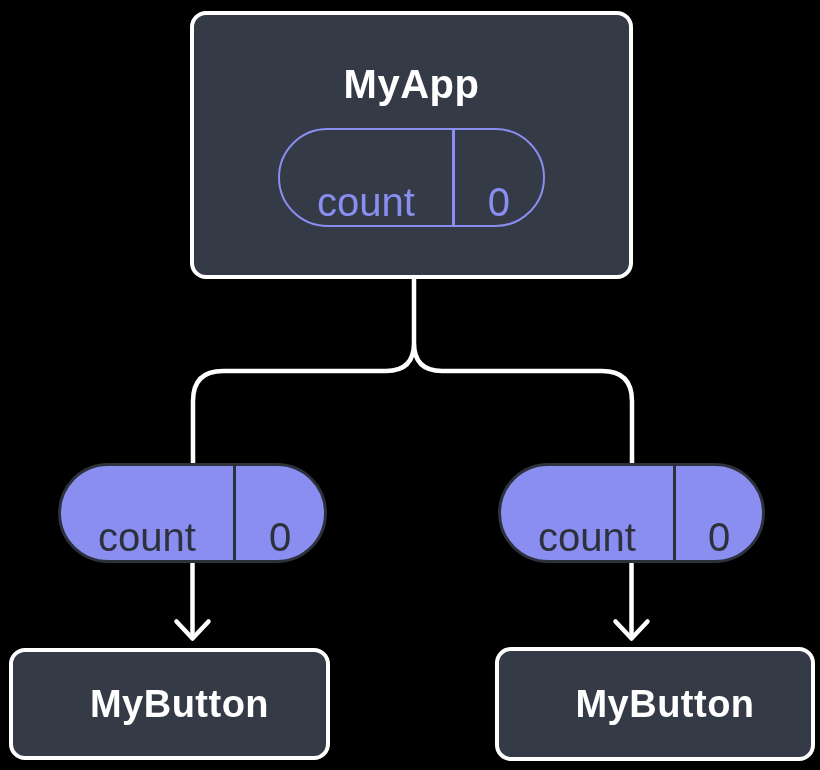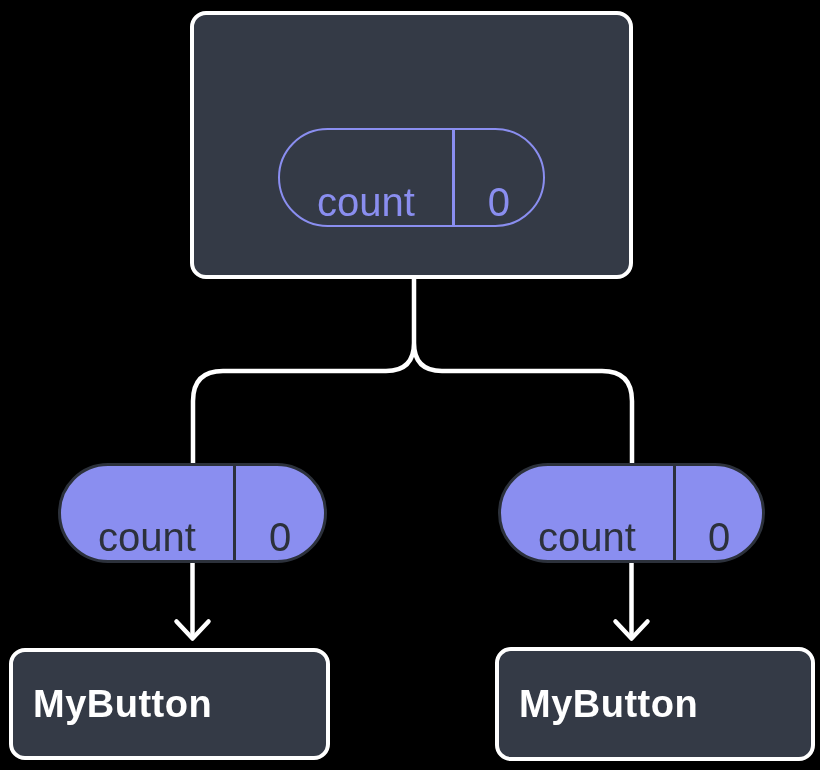--- a/index.html
+++ b/index.html
@@ -38,21 +38,21 @@
     position: absolute;
     color: var(--white, #ffffff);
     font-size: 40px;
     font-weight: 700;
     letter-spacing: 0.5px;
     text-align: center;
   }
   .child-panel {
     display: flex;
     align-items: center;
-    justify-content: flex-start;
+    justify-content: center;
     padding-left: 20px;
   }
   .child-title {
     color: var(--white, #ffffff);
     font-size: 38px;
     font-weight: 700;
     letter-spacing: 0.5px;
   }
   .pill {
     position: absolute;
@@ -106,20 +106,21 @@
       <path class="conn" d="M176.5 621.5 L192.5 638.5 L208.5 621.5"></path>
     </g>
     <g>
       <path class="conn" d="M631.5 562 L631.5 633"></path>
       <path class="conn" d="M615.5 621.5 L631.5 638.5 L647.5 621.5"></path>
     </g>
   </svg>
 
   <div class="panel" style="left:190px; top:11px; width:443px; height:268px;"></div>
 
+  <div class="panel-title" style="left:190px; top:62px; width:443px;">MyApp</div>
 
   <div class="pill pill-outline" style="left:278px; top:128px; width:267px; height:99px;">
     <div class="pill-label">count</div>
     <div class="pill-divider"></div>
     <div class="pill-value">0</div>
   </div>
 
   <div class="pill pill-filled" style="left:58px; top:463px; width:269px; height:100px;">
     <div class="pill-label">count</div>
     <div class="pill-divider"></div>

